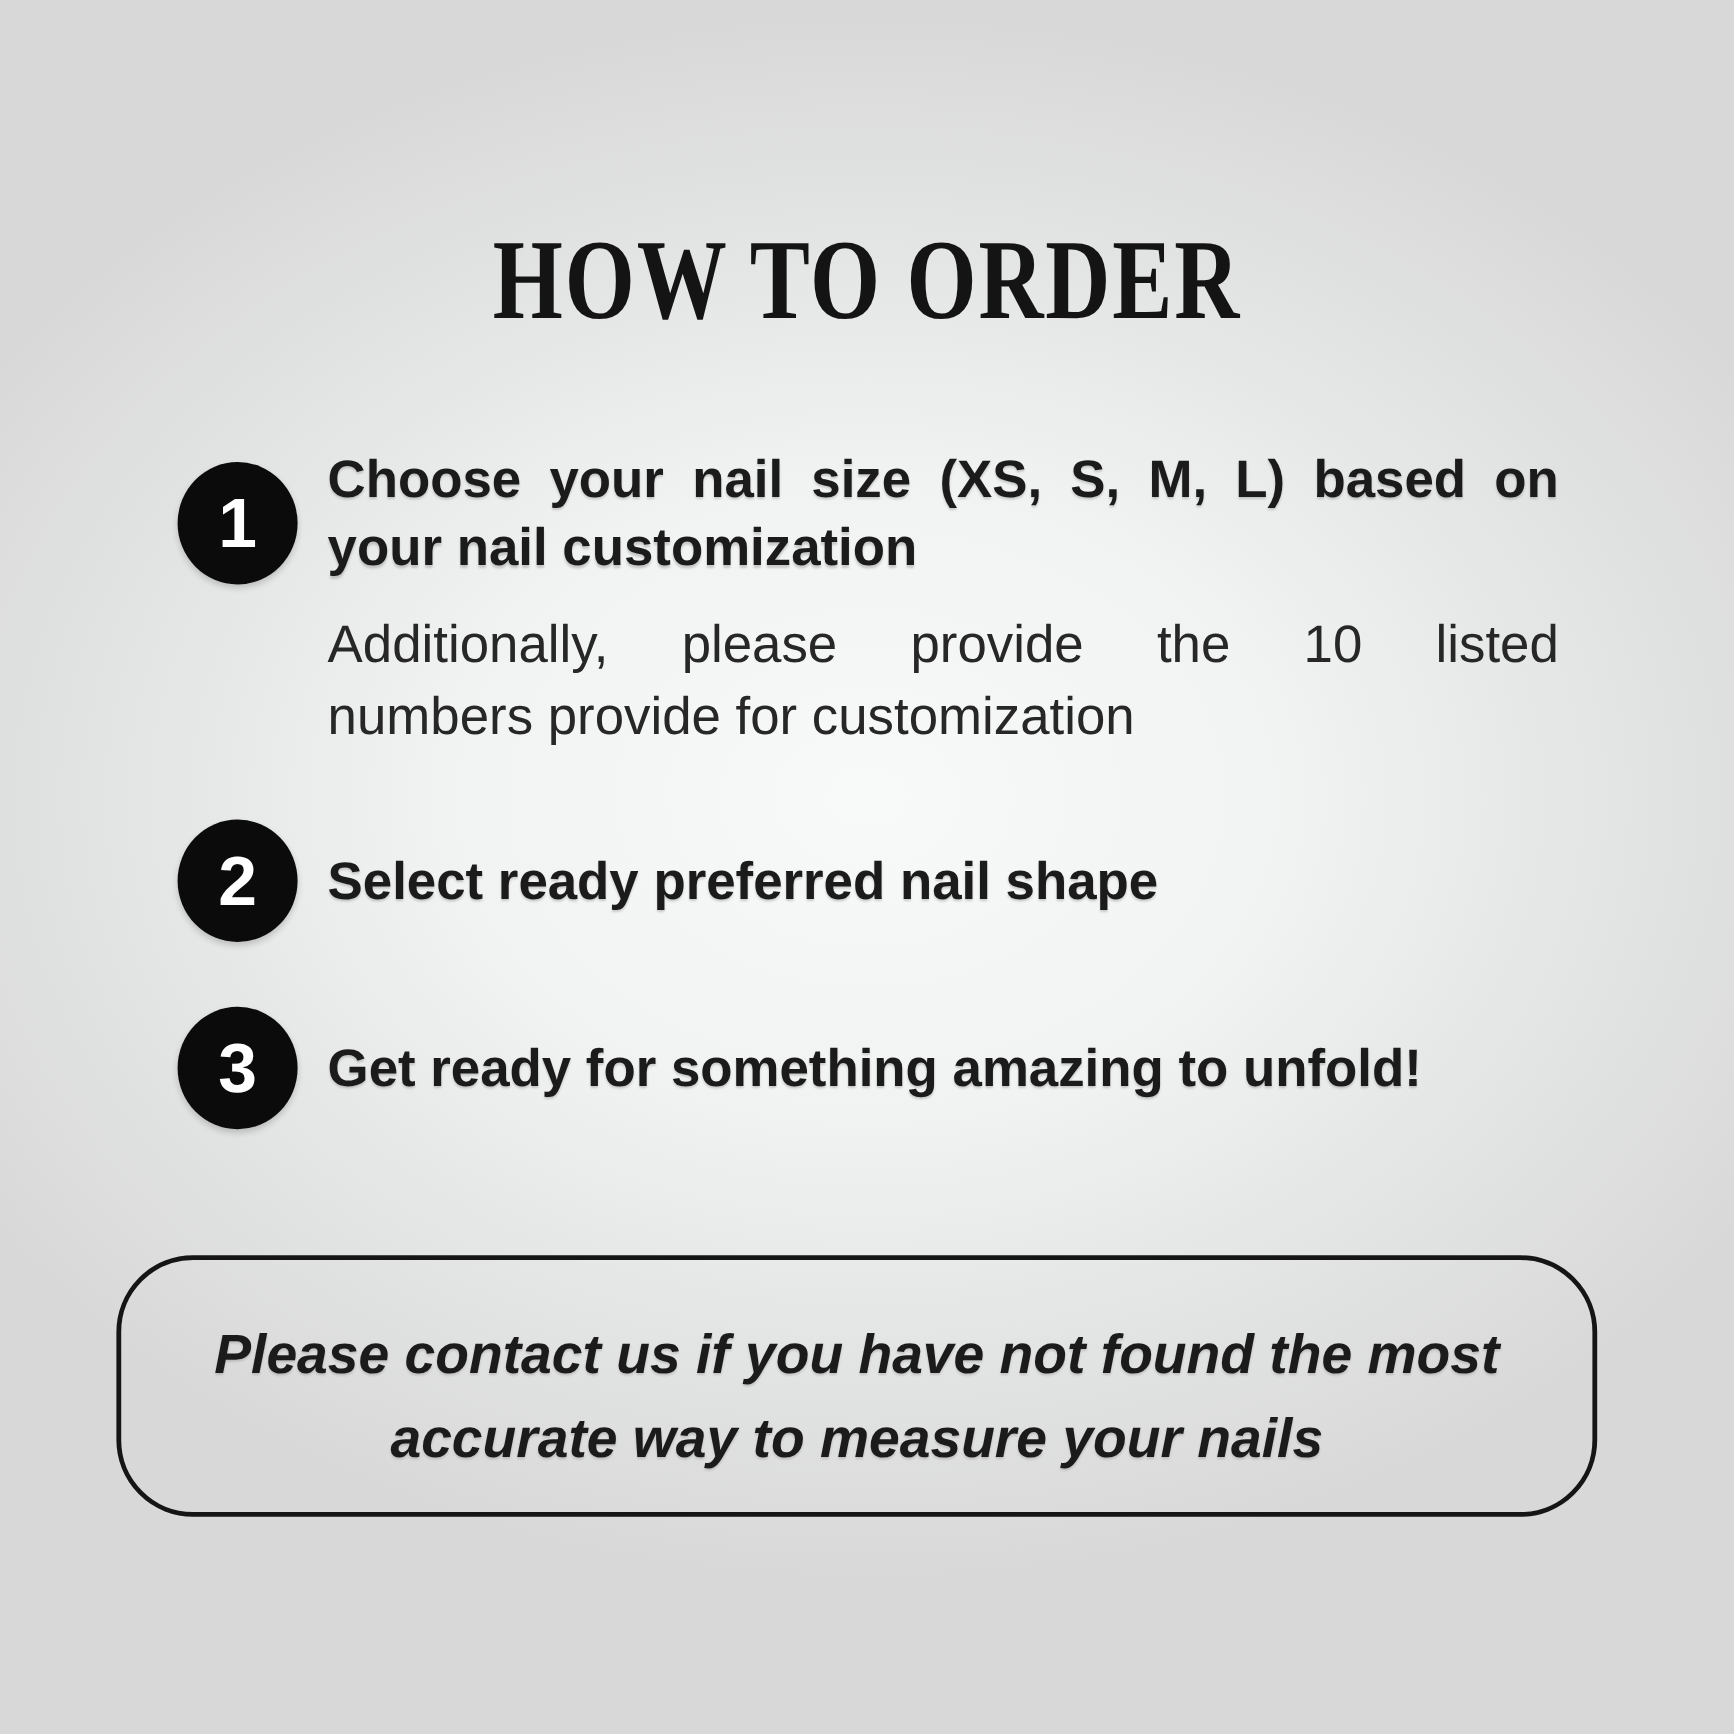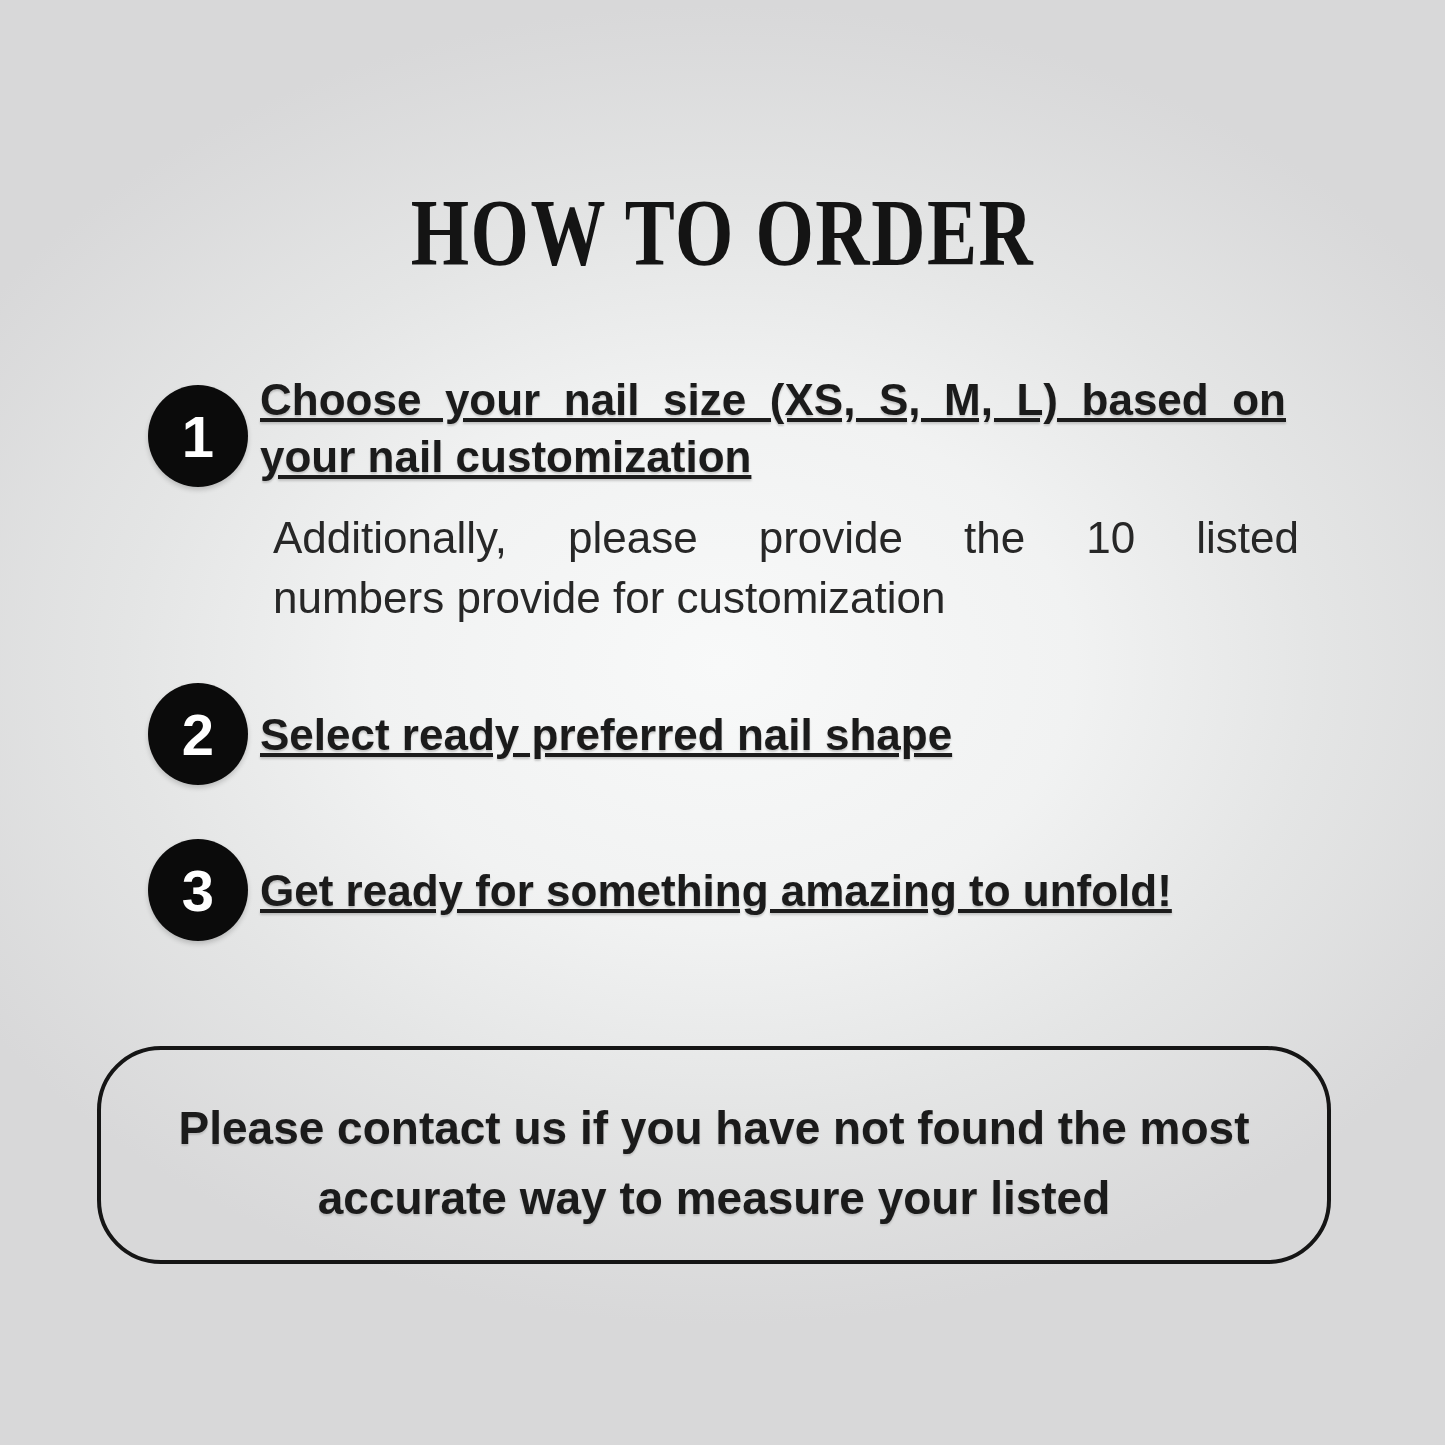--- a/index.html
+++ b/index.html
@@ -52,23 +52,22 @@
     font-weight: 700;
     box-shadow: 0 3px 5px rgba(0,0,0,0.18);
   }
   .badge-1 { top: 385px; }
   .badge-2 { top: 683px; }
   .badge-3 { top: 839px; }
 
   
   .step-text {
     position: absolute;
-    left: 260px;
+    left: 273px;
     width: 1026px;
-    text-decoration: underline;
   }
   .heading {
     font-weight: 700;
     font-size: 44px;
     line-height: 57px;
     color: #1b1b1b;
     text-shadow: 0 2px 2px rgba(0,0,0,0.18);
   }
   .stretch { text-align: justify; text-align-last: justify; }
 
@@ -97,20 +96,21 @@
     box-sizing: border-box;
     border: 4px solid #151515;
     border-radius: 64px;
     display: flex;
     flex-direction: column;
     align-items: center;
     justify-content: center;
     padding-top: 16px;
   }
   .footer-line {
+    font-style: italic;
     font-weight: 700;
     font-size: 46px;
     line-height: 70px;
     text-align: center;
     color: #1b1b1b;
     text-shadow: 0 2px 2px rgba(0,0,0,0.15);
     white-space: nowrap;
   }
 </style>
 </head>
@@ -141,16 +141,16 @@
 
   <div class="badge badge-3">
     <span>3</span>
   </div>
   <div class="step-text step3-text single-line">
     <div class="heading">Get ready for something amazing to unfold!</div>
   </div>
 
   <div class="footer-box">
     <div class="footer-line">Please contact us if you have not found the most</div>
-    <div class="footer-line">accurate way to measure your listed</div>
+    <div class="footer-line">accurate way to measure your nails</div>
   </div>
 
 </main>
 
 </body></html>

